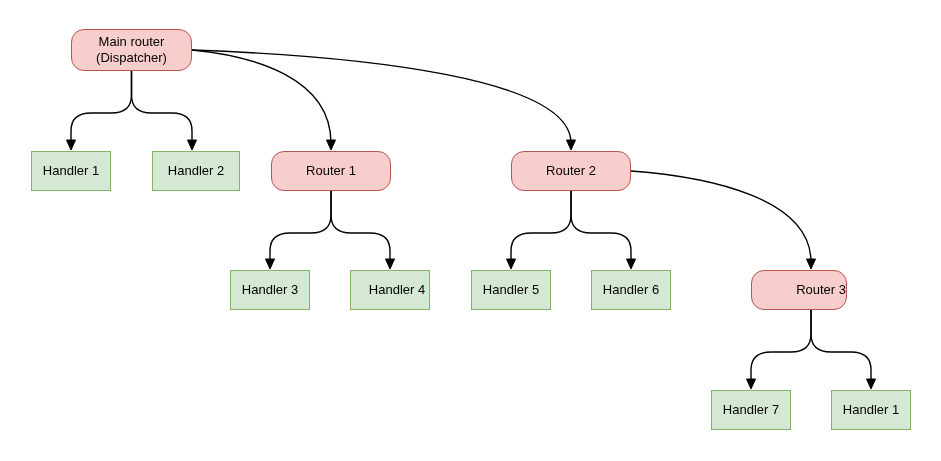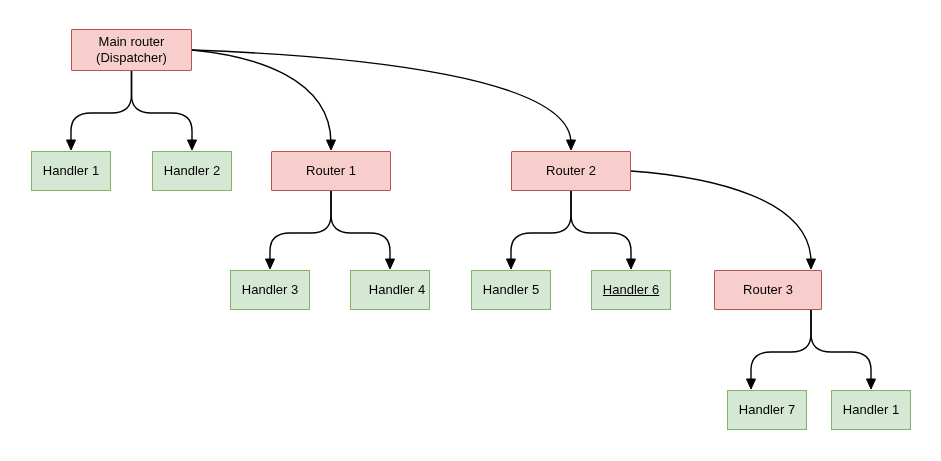--- a/index.html
+++ b/index.html
@@ -34,21 +34,21 @@
     align-items: center;
     justify-content: center;
     text-align: center;
     box-sizing: border-box;
     font-size: 13px;
     color: #000000;
   }
   .node.router {
     background: var(--router-fill, #f8cecc);
     border: 1.3px solid var(--router-border, #b85450);
-    border-radius: 1px;
+    border-radius: 13px;
   }
   .node.handler {
     background: var(--handler-fill, #d5e8d4);
     border: 1.3px solid var(--handler-border, #82b366);
     align-items: center;
   }
   .node-label {
     white-space: pre-line;
     line-height: 16px;
   }
@@ -82,43 +82,43 @@
       <polygon points="866.5,379 875.5,379 871,389" class="arrowhead"></polygon>
     </svg>
 
 <div class="node router" style="left: 71px; top: 29px; width: 121px; height: 42px;">
       <span class="node-label">Main router
 (Dispatcher)</span>
     </div>
     <div class="node handler" style="left: 31px; top: 151px; width: 80px; height: 40px;">
       <span class="node-label">Handler 1</span>
     </div>
-    <div class="node handler" style="left: 152px; top: 151px; width: 80px; height: 40px;">
+    <div class="node handler" style="left: 152px; top: 151px; width: 88px; height: 40px;">
       <span class="node-label">Handler 2</span>
     </div>
     <div class="node router" style="left: 271px; top: 151px; width: 120px; height: 40px;">
       <span class="node-label">Router 1</span>
     </div>
     <div class="node router" style="left: 511px; top: 151px; width: 120px; height: 40px;">
       <span class="node-label">Router 2</span>
     </div>
     <div class="node handler" style="left: 230px; top: 270px; width: 80px; height: 40px;">
       <span class="node-label">Handler 3</span>
     </div>
     <div class="node handler" style="left: 350px; top: 270px; width: 80px; height: 40px; padding-left: 14px;">
       <span class="node-label">Handler 4</span>
     </div>
     <div class="node handler" style="left: 471px; top: 270px; width: 80px; height: 40px;">
       <span class="node-label">Handler 5</span>
     </div>
-    <div class="node handler" style="left: 591px; top: 270px; width: 80px; height: 40px; text-decoration: underline;">
+    <div class="node handler" style="left: 591px; top: 270px; width: 80px; height: 40px;">
       <span class="node-label">Handler 6</span>
     </div>
-    <div class="node router" style="left: 714px; top: 270px; width: 108px; height: 40px;">
+    <div class="node router" style="left: 751px; top: 270px; width: 96px; height: 40px; justify-content: flex-end;">
       <span class="node-label">Router 3</span>
     </div>
-    <div class="node handler" style="left: 711px; top: 390px; width: 80px; height: 40px; margin-left: 16px;">
+    <div class="node handler" style="left: 711px; top: 390px; width: 80px; height: 40px;">
       <span class="node-label">Handler 7</span>
     </div>
     <div class="node handler" style="left: 831px; top: 390px; width: 80px; height: 40px;">
       <span class="node-label">Handler 1</span>
     </div>
   </div>
 
 </body></html>

